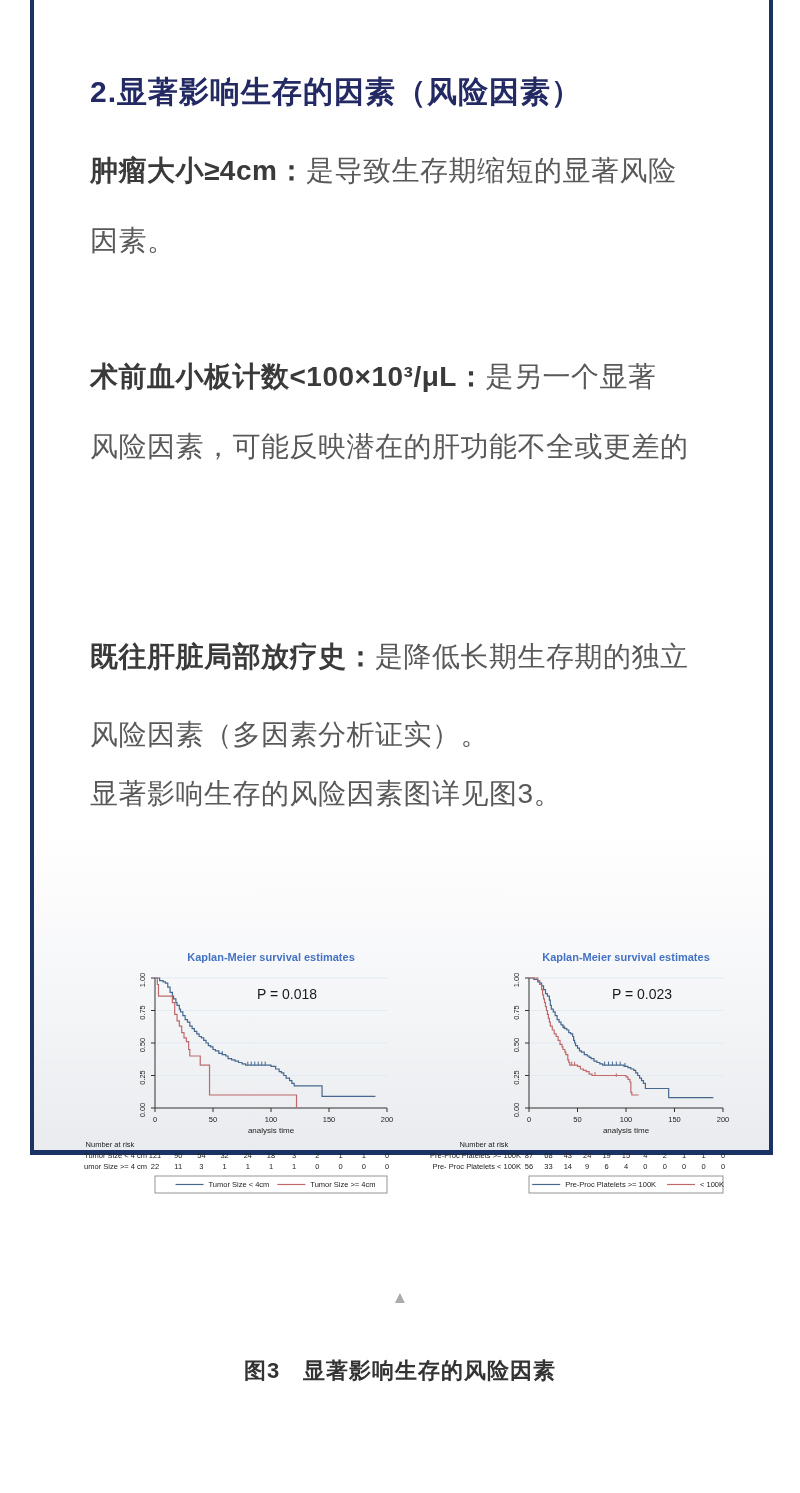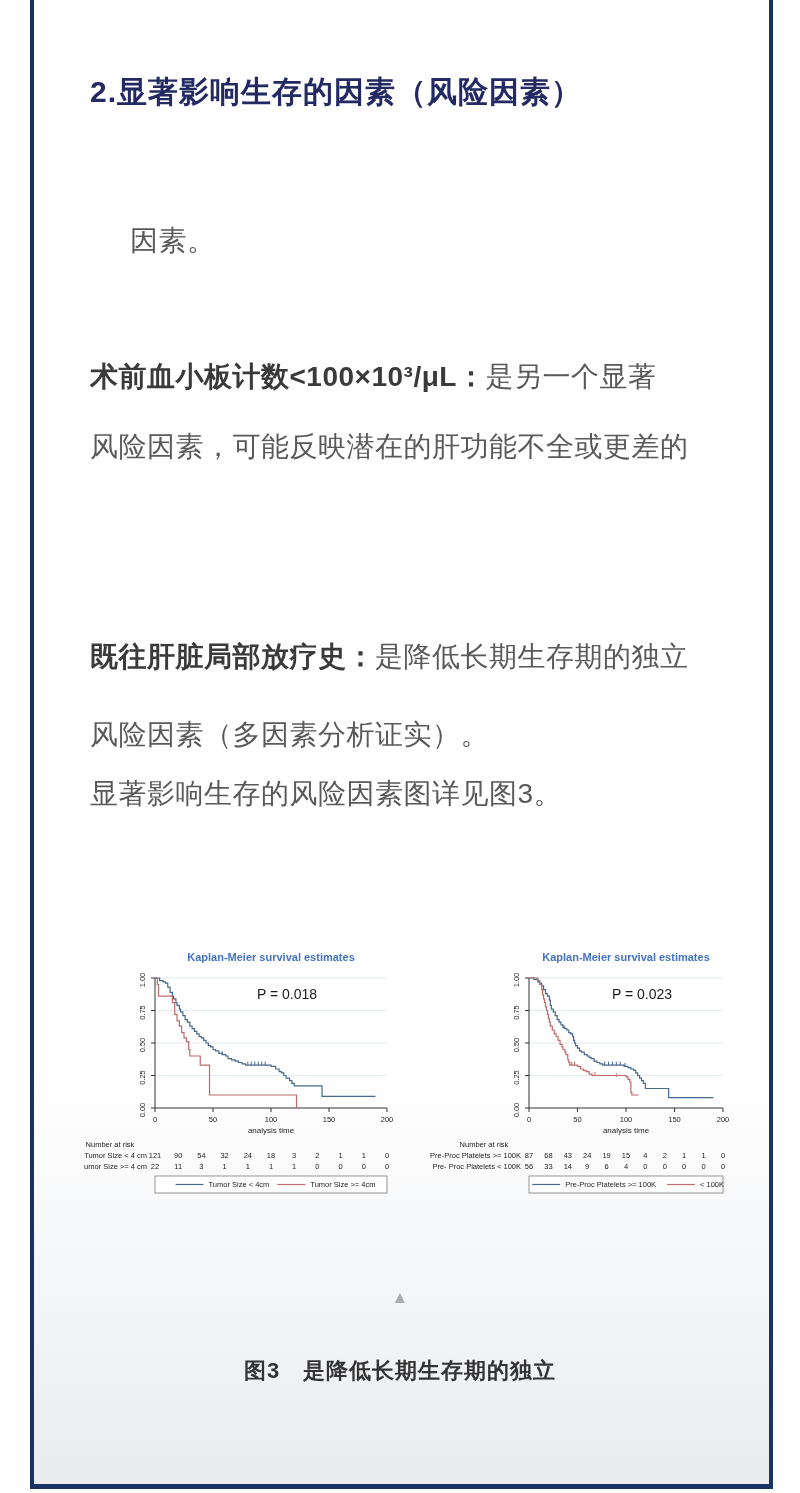--- a/index.html
+++ b/index.html
@@ -1,35 +1,36 @@
 <!DOCTYPE html>
 <html><head>
 <meta charset="utf-8">
 <style>
   html,body{margin:0;padding:0;background:#ffffff;}
   body{width:800px;height:1493px;position:relative;font-family:"Liberation Sans",sans-serif;overflow:hidden;}
-  .page{position:absolute;left:30px;top:0;width:743px;height:1489px;
+  .page{position:absolute;left:30px;top:0;width:743px;height:1155px;
         border-left:4px solid #1b3264;border-right:4px solid #1b3264;border-bottom:5px solid #1b3264;
         background:linear-gradient(180deg,#ffffff 0%,#ffffff 72%,#f4f5f7 88%,#e9ebee 100%);
         box-sizing:border-box;}
   .heading{position:absolute;left:56px;top:72px;font-size:30px;font-weight:700;color:#232a63;letter-spacing:1px;}
   .line{position:absolute;left:56px;font-size:28px;line-height:38px;color:#595959;letter-spacing:.5px;white-space:nowrap;}
   .lead{font-weight:700;color:#3a3a3a;}
   .tri{position:absolute;left:0;width:800px;text-align:center;top:1288px;font-size:17px;color:#a9abad;}
   .caption{position:absolute;left:0;width:800px;text-align:center;top:1356px;font-size:22px;font-weight:700;color:#333333;letter-spacing:1px;}
   .chart{position:absolute;top:941px;}
   .chart svg text{font-family:"Liberation Sans",sans-serif;}
 </style>
 </head>
 <body>
 
 <div class="page">
   <h1 class="heading" style="margin:0;">2.显著影响生存的因素（风险因素）</h1>
 
-  <div class="line" style="top:222px;margin-left:40px;">因素。</div>
+  <div class="line" style="top:152px;"><span class="lead">肿瘤大小≥4cm：</span><span>是导致生存期缩短的显著风险</span></div>
+  <div class="line" style="top:222px;">因素。</div>
 
   <div class="line" style="top:358px;"><span class="lead">术前血小板计数&lt;100×10³/μL：</span><span>是另一个显著</span></div>
   <div class="line" style="top:428px;text-align:center;">风险因素，可能反映潜在的肝功能不全或更差的</div>
 
   <div class="line" style="top:638px;"><span class="lead">既往肝脏局部放疗史：</span><span>是降低长期生存期的独立</span></div>
   <div class="line" style="top:708px;margin-top:8px;">风险因素（多因素分析证实）。</div>
 
   <div class="line" style="top:775px;">显著影响生存的风险因素图详见图3。</div>
 </div>
 
@@ -176,13 +177,13 @@
       <text x="299" y="228" font-size="7.5" fill="#222" text-anchor="middle">0</text>
       <rect x="105" y="235" width="194" height="17" fill="#ffffff" stroke="#8a8a8a" stroke-width="0.9"></rect>
       <line x1="108.2" x2="136.2" y1="243.5" y2="243.5" stroke="#46688f" stroke-width="1.2"></line>
       <text x="141.2" y="246" font-size="7.5" fill="#222" text-anchor="start">Pre-Proc Platelets &gt;= 100K</text>
       <line x1="243" x2="271" y1="243.5" y2="243.5" stroke="#c0696b" stroke-width="1.2"></line>
       <text x="276" y="246" font-size="7.5" fill="#222" text-anchor="start">&lt; 100K</text>
     </svg>
 </div>
 
 <div class="tri">▲</div>
-<div class="caption">图3　是降低长期生存期的独立</div>
+<div class="caption">图3　显著影响生存的风险因素</div>
 
 </body></html>

